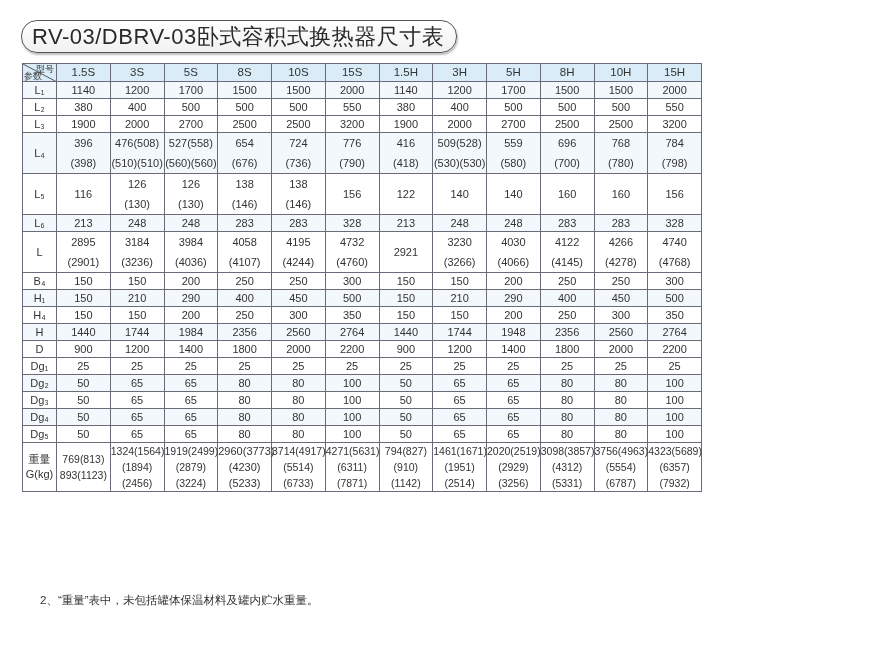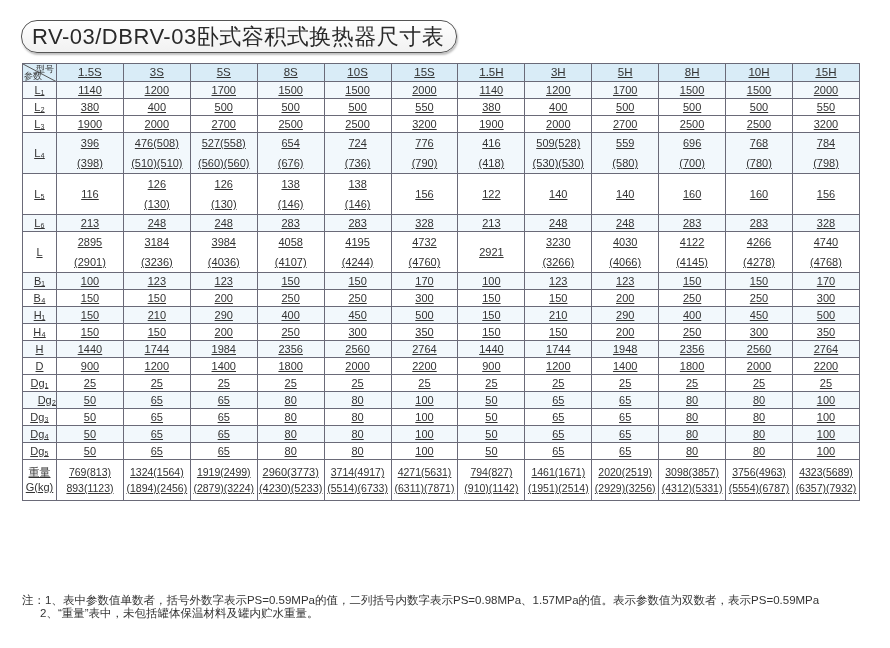--- a/index.html
+++ b/index.html
@@ -9,22 +9,22 @@
   }
   .title-wrap {
     position: absolute; left: 21px; top: 20px; height: 31px;
     border: 1.5px solid #555; border-radius: 16px;
     padding: 0 12px 0 10px; display: flex; align-items: center;
     box-shadow: 1px 2px 2px rgba(0,0,0,0.25);
     background: linear-gradient(#ffffff, #f1f1f1);
   }
   .title { font-size: 22px; color: #2a2a2a; letter-spacing: 0.5px; white-space: nowrap; }
   table.spec {
-    position: absolute; left: 22px; top: 63px; width: 838px;
-    border-collapse: collapse; table-layout: fixed; font-size: 11px; color: #333; text-decoration: underline;
+    position: absolute; left: 22px; top: 63px; width: 680px;
+    border-collapse: collapse; table-layout: fixed; font-size: 11px; color: #333;
   }
   table.spec td, table.spec th {
     border: 1px solid #6a6a78; text-align: center; padding: 0; font-weight: normal;
     line-height: 15px;
   }
   table.spec thead th { background: #d9ecf7; height: 17px; font-size: 11.5px; }
   .corner { position: relative; background: #d9ecf7; overflow: hidden; }
   .corner svg { position: absolute; left: 0; top: 0; }
   .corner .c-top { position: absolute; right: 2px; top: 0; font-size: 9px; line-height: 10px; }
   .corner .c-bot { position: absolute; left: 1px; bottom: 0; font-size: 9px; line-height: 10px; }
@@ -198,35 +198,20 @@
 (3266)</td>
         <td style="white-space: pre-line; line-height: 20px;">4030
 (4066)</td>
         <td style="white-space: pre-line; line-height: 20px;">4122
 (4145)</td>
         <td style="white-space: pre-line; line-height: 20px;">4266
 (4278)</td>
         <td style="white-space: pre-line; line-height: 20px;">4740
 (4768)</td>
       </tr>
-      <tr class="r1 alt">
-        <td class="param" style="white-space: pre-line;">B₁</td>
-        <td style="white-space: pre-line;">100</td>
-        <td style="white-space: pre-line;">123</td>
-        <td style="white-space: pre-line;">123</td>
-        <td style="white-space: pre-line;">150</td>
-        <td style="white-space: pre-line;">150</td>
-        <td style="white-space: pre-line;">170</td>
-        <td style="white-space: pre-line;">100</td>
-        <td style="white-space: pre-line;">123</td>
-        <td style="white-space: pre-line;">123</td>
-        <td style="white-space: pre-line;">150</td>
-        <td style="white-space: pre-line;">150</td>
-        <td style="white-space: pre-line;">170</td>
-      </tr>
       <tr class="r1">
         <td class="param" style="white-space: pre-line;">B₄</td>
         <td style="white-space: pre-line;">150</td>
         <td style="white-space: pre-line;">150</td>
         <td style="white-space: pre-line;">200</td>
         <td style="white-space: pre-line;">250</td>
         <td style="white-space: pre-line;">250</td>
         <td style="white-space: pre-line;">300</td>
         <td style="white-space: pre-line;">150</td>
         <td style="white-space: pre-line;">150</td>
@@ -304,21 +289,21 @@
         <td style="white-space: pre-line;">25</td>
         <td style="white-space: pre-line;">25</td>
         <td style="white-space: pre-line;">25</td>
         <td style="white-space: pre-line;">25</td>
         <td style="white-space: pre-line;">25</td>
         <td style="white-space: pre-line;">25</td>
         <td style="white-space: pre-line;">25</td>
         <td style="white-space: pre-line;">25</td>
       </tr>
       <tr class="r1 alt">
-        <td class="param" style="white-space: pre-line; text-align: right;">Dg₂</td>
+        <td class="param" style="white-space: pre-line;">Dg₂</td>
         <td style="white-space: pre-line;">50</td>
         <td style="white-space: pre-line;">65</td>
         <td style="white-space: pre-line;">65</td>
         <td style="white-space: pre-line;">80</td>
         <td style="white-space: pre-line;">80</td>
         <td style="white-space: pre-line;">100</td>
         <td style="white-space: pre-line;">50</td>
         <td style="white-space: pre-line;">65</td>
         <td style="white-space: pre-line;">65</td>
         <td style="white-space: pre-line;">80</td>
@@ -395,15 +380,14 @@
 (4312)(5331)</td>
         <td style="white-space: pre-line; line-height: 16px; font-size: 10.5px;">3756(4963)
 (5554)(6787)</td>
         <td style="white-space: pre-line; line-height: 16px; font-size: 10.5px;">4323(5689)
 (6357)(7932)</td>
       </tr>
     </tbody>
 </table>
 
 <div class="note">
-  <div class="ln">注：1、表中参数值单数者，括号外数字表示PS=0.59MPa的值，二列括号内数字表示PS=0.98MPa、1.57MPa的值。表示参数值为双数者，表示PS=0.59MPa</div>
   <div class="ln indent2">2、“重量”表中，未包括罐体保温材料及罐内贮水重量。</div>
 </div>
 
 </body></html>

